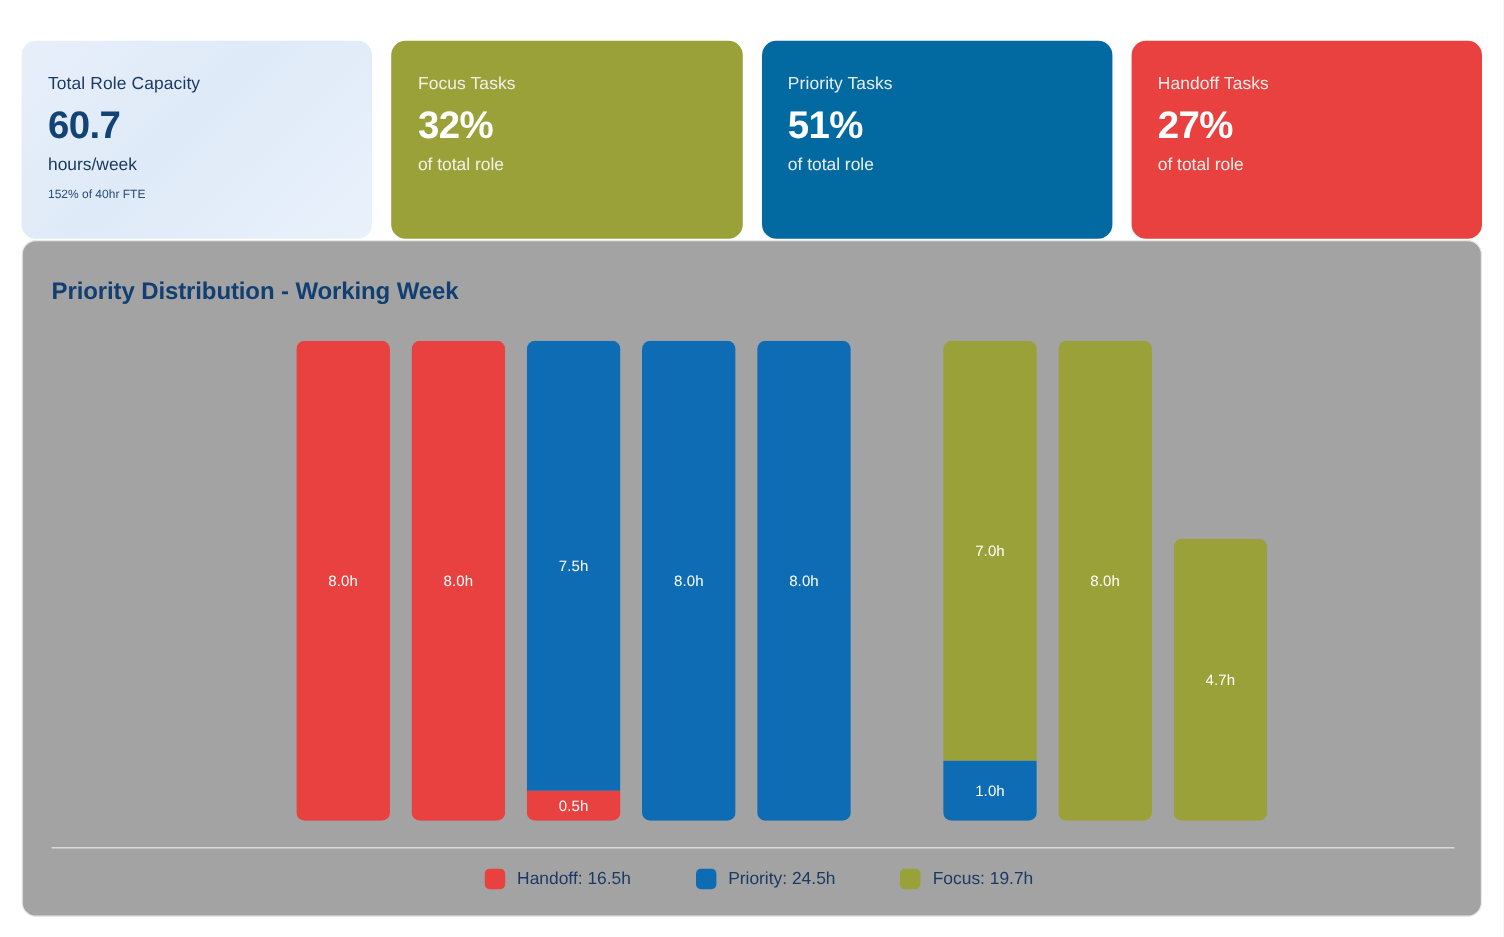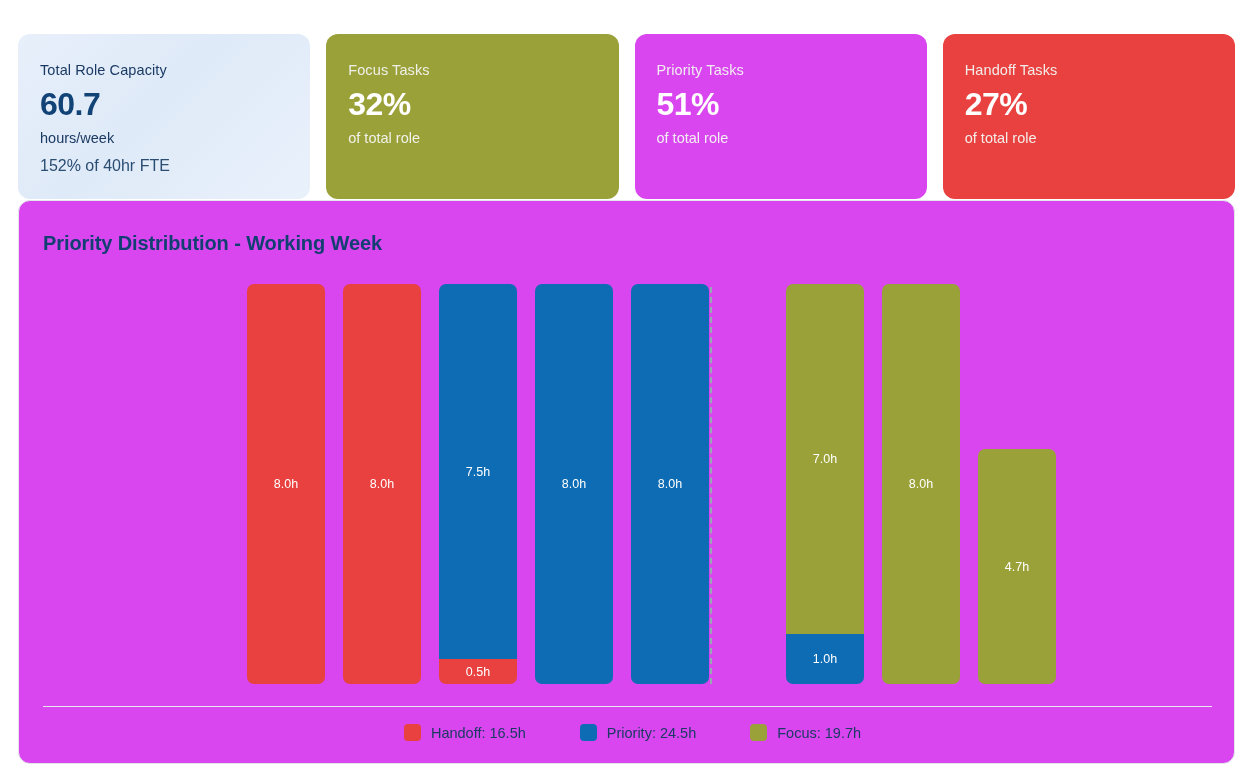--- a/index.html
+++ b/index.html
@@ -35,21 +35,21 @@
     border-radius: 12px;
     padding: 28px 22px 0 22px;
     position: relative;
     overflow: hidden;
   }
 
   .kpi-card.capacity {
     background: linear-gradient(135deg, #e7effa 0%, #dfeaf8 45%, #e9f1fb 100%);
   }
   .kpi-card.focus    { background: #9ba139; }
-  .kpi-card.priority { background: #d946ef; }
+  .kpi-card.priority { background: #0369a1; }
   .kpi-card.handoff  { background: #e8413f; }
 
   .kpi-label {
     font-size: 14.5px;
     font-weight: 400;
     letter-spacing: .1px;
     margin-bottom: 10px;
   }
   .kpi-value {
     font-size: 32px;
@@ -57,41 +57,41 @@
     letter-spacing: -0.5px;
     line-height: 1.05;
     margin-bottom: 8px;
   }
   .kpi-sub {
     font-size: 14.5px;
     font-weight: 400;
     margin-bottom: 11px;
   }
   .kpi-foot {
-    font-size: 16px;
+    font-size: 10px;
     font-weight: 400;
   }
 
   .capacity .kpi-label { color: #1b3a63; }
   .capacity .kpi-value { color: #114377; }
   .capacity .kpi-sub   { color: #1b3a63; }
   .capacity .kpi-foot  { color: #2a4d72; }
 
   .focus .kpi-label, .priority .kpi-label, .handoff .kpi-label { color: #f3f5f2; opacity: .95; }
   .focus .kpi-value, .priority .kpi-value, .handoff .kpi-value { color: #ffffff; }
   .focus .kpi-sub, .priority .kpi-sub, .handoff .kpi-sub { color: #f5f7f3; opacity: .95; }
 
   
   .chart-card {
     position: absolute;
     left: 18px;
     top: 200px;
     width: 1217px;
     height: 564px;
-    background: #d946ef;
+    background: #a3a3a3;
     border: 1px solid #e3e7eb;
     border-radius: 12px;
   }
 
   .chart-title {
     position: absolute;
     left: 24px;
     top: 31px;
     font-size: 20px;
     font-weight: 700;

